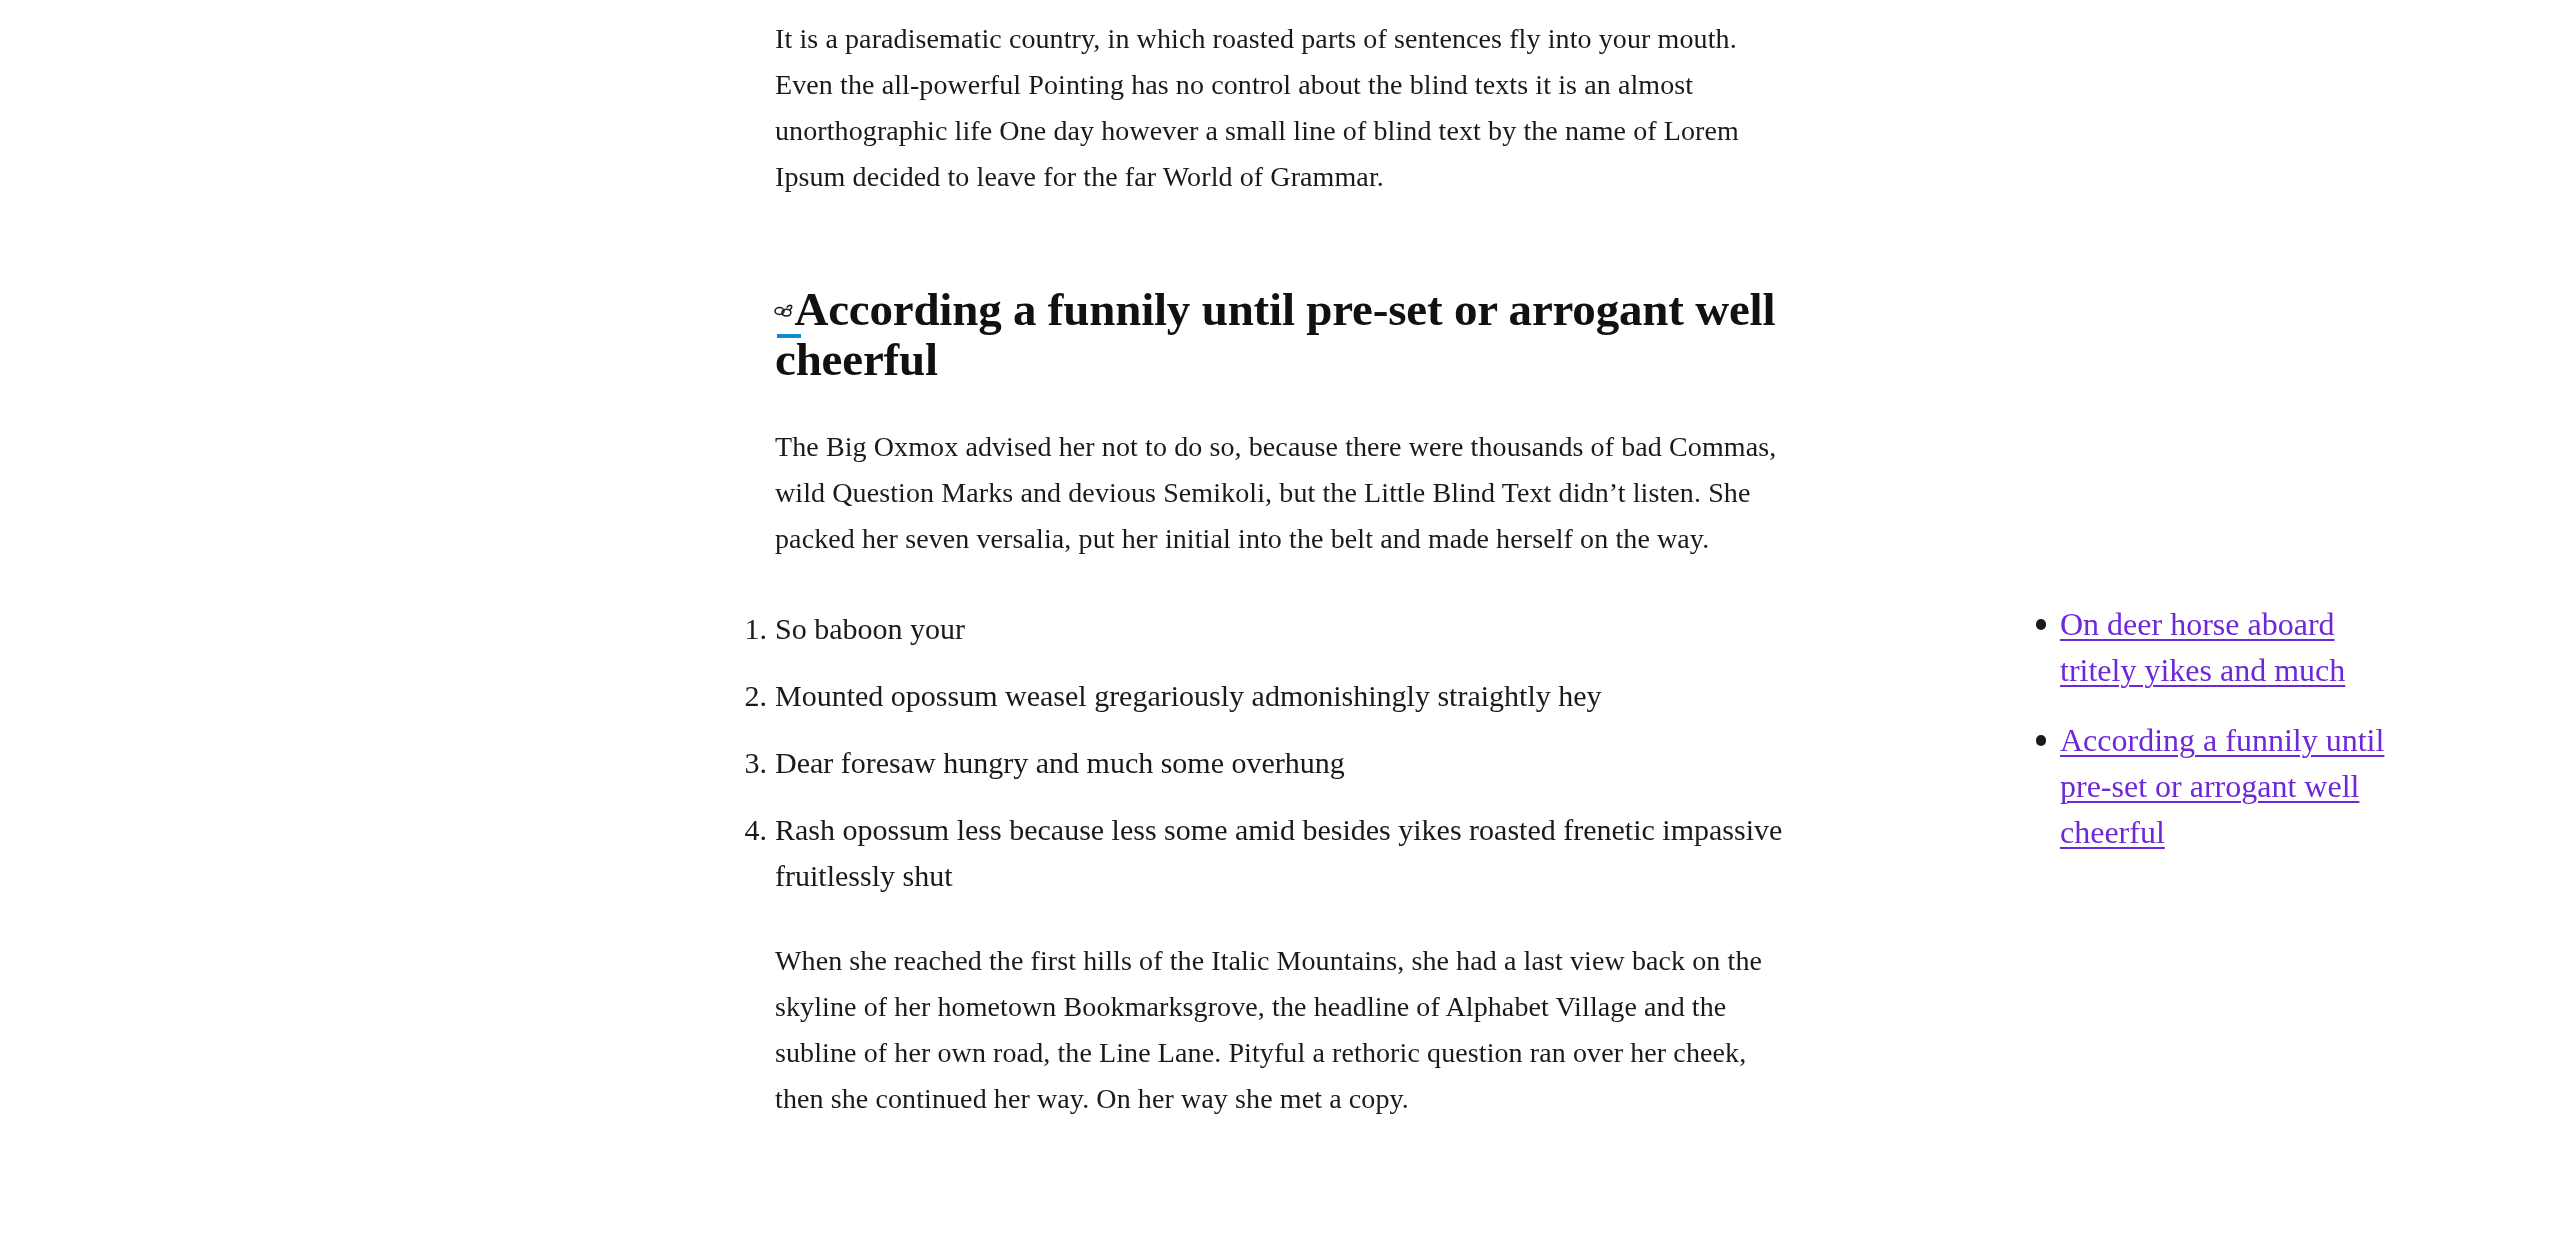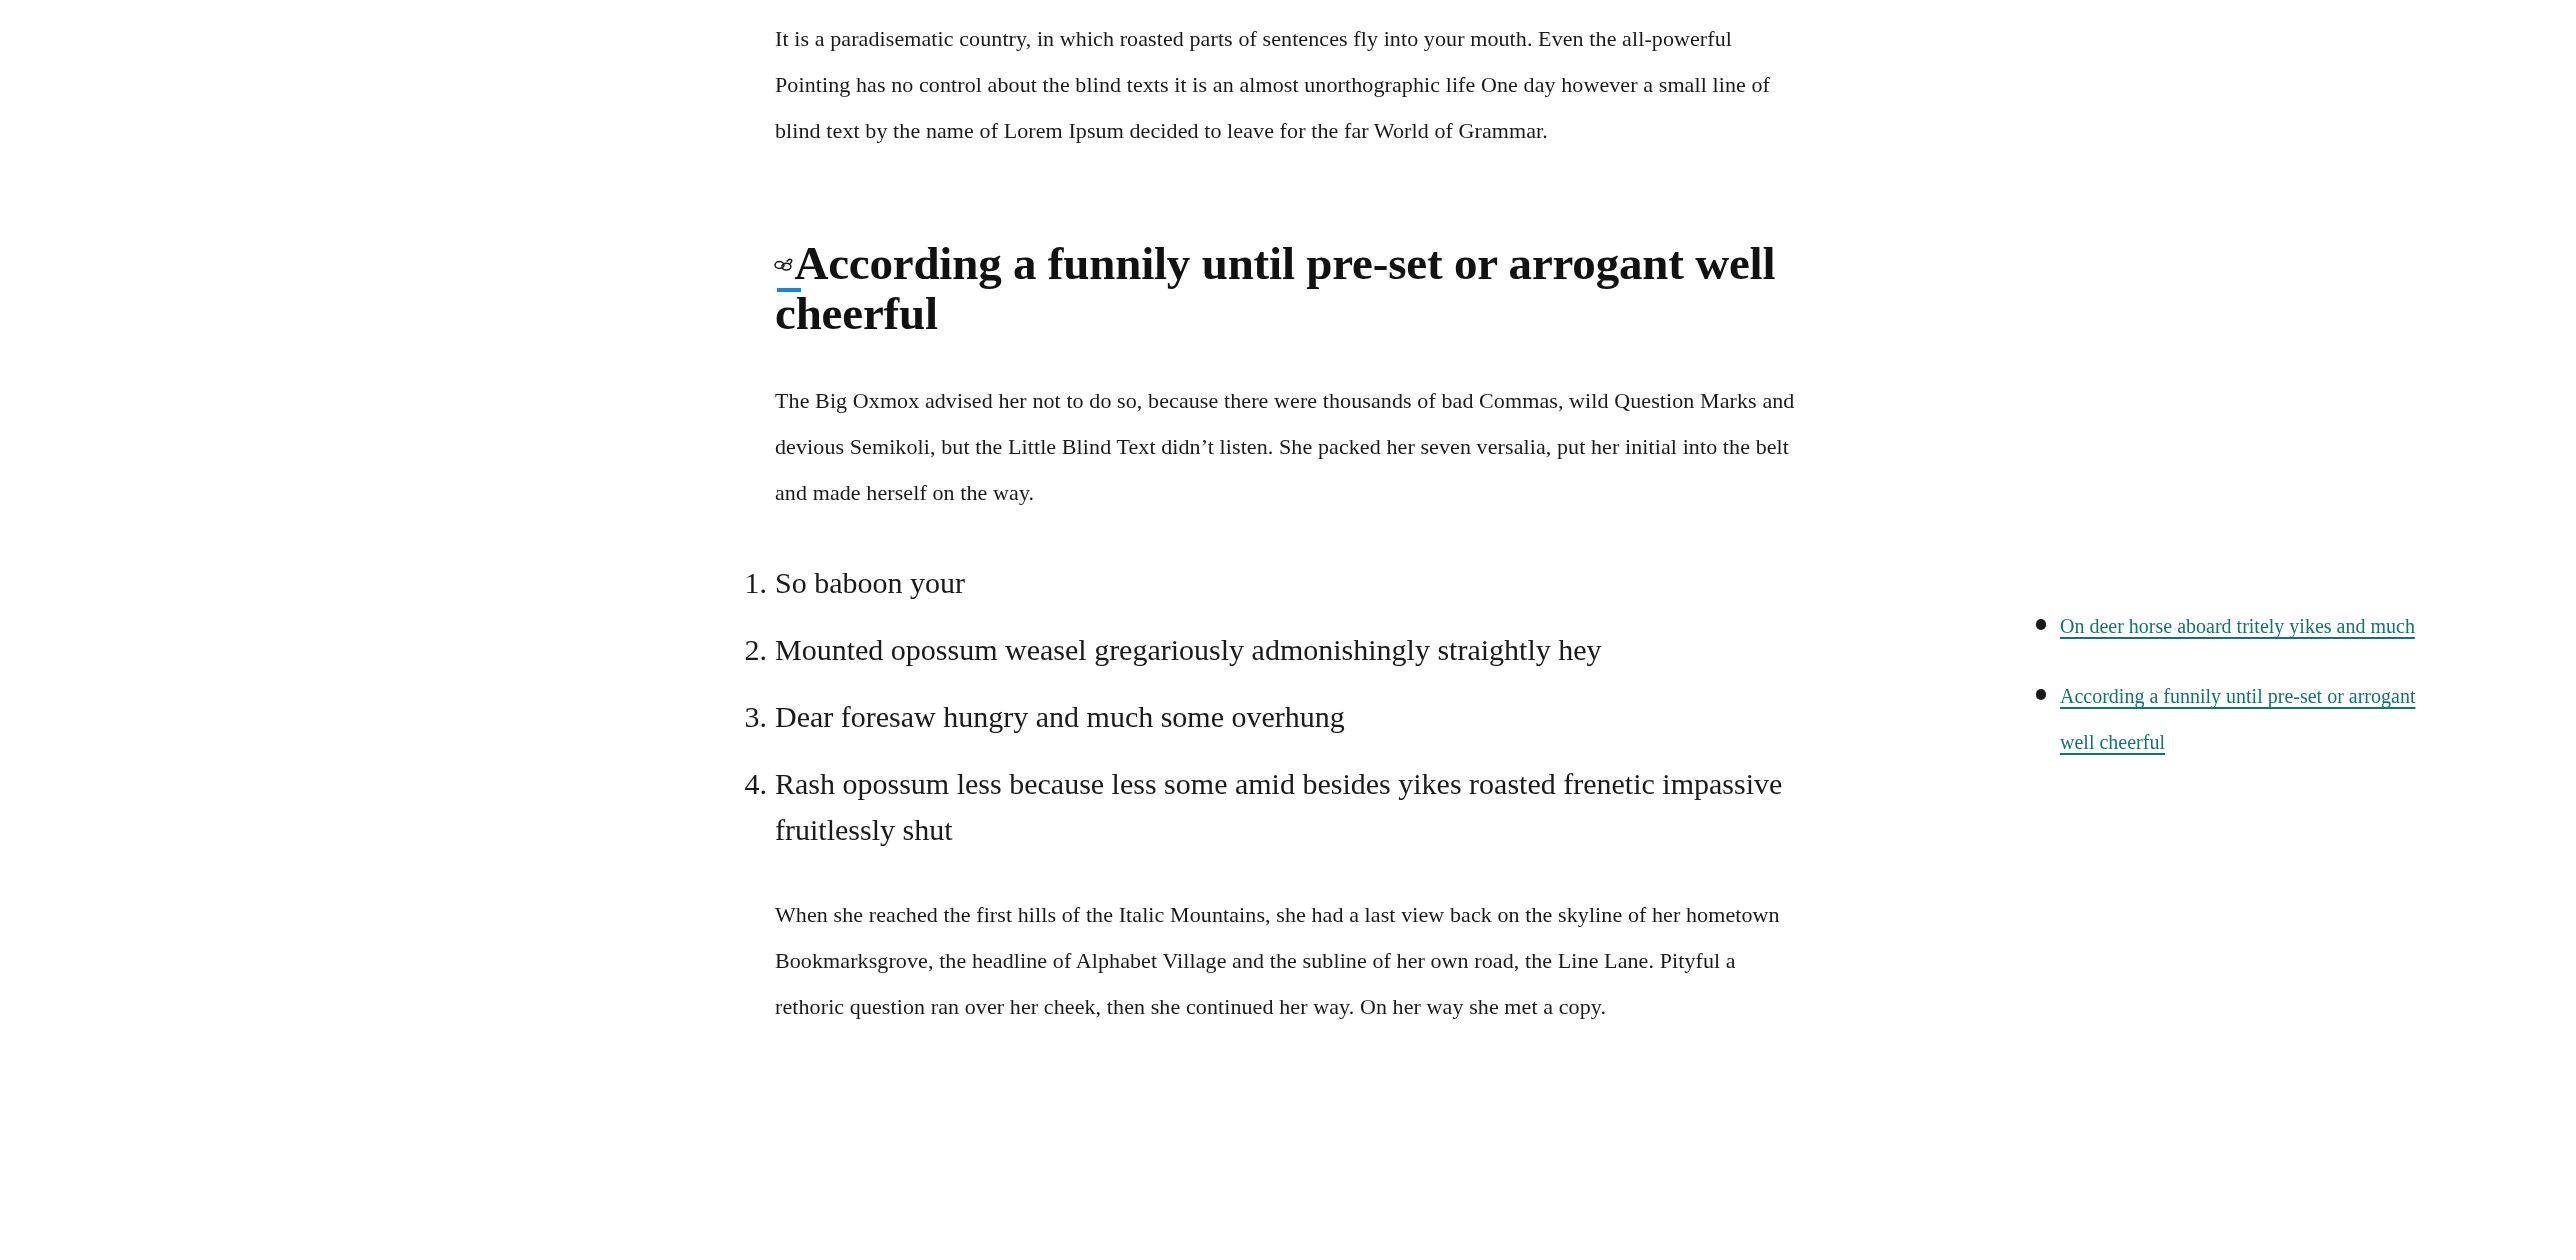--- a/index.html
+++ b/index.html
@@ -24,21 +24,21 @@
 
   
   .article {
     position: absolute;
     left: 775px;
     top: 0;
     width: 1024px;
   }
 
   .para {
-    font-size: 22px;
+    font-size: 28px;
     line-height: 46px;
     color: #1a1a1a;
     margin: 0;
     letter-spacing: 0.1px;
   }
 
   .para.first { padding-top: 16px; }
 
   .heading-wrap {
     position: relative;
@@ -131,25 +131,25 @@
   .sidebar li .bullet {
     position: absolute;
     left: 22.5px;
     top: 17px;
     width: 10.5px;
     height: 10.5px;
     border-radius: 50%;
     background: #1a1a1a;
   }
   .sidebar li a {
-    color: #0f766e;
+    color: #6d28d9;
     text-decoration: underline;
     text-decoration-thickness: 1.6px;
     text-underline-offset: 4px;
-    font-size: 20px;
+    font-size: 32px;
     line-height: 44px;
     text-align: center;
   }
 </style>
 </head>
 <body>
 
 <div class="page">
 
   <div class="article">

